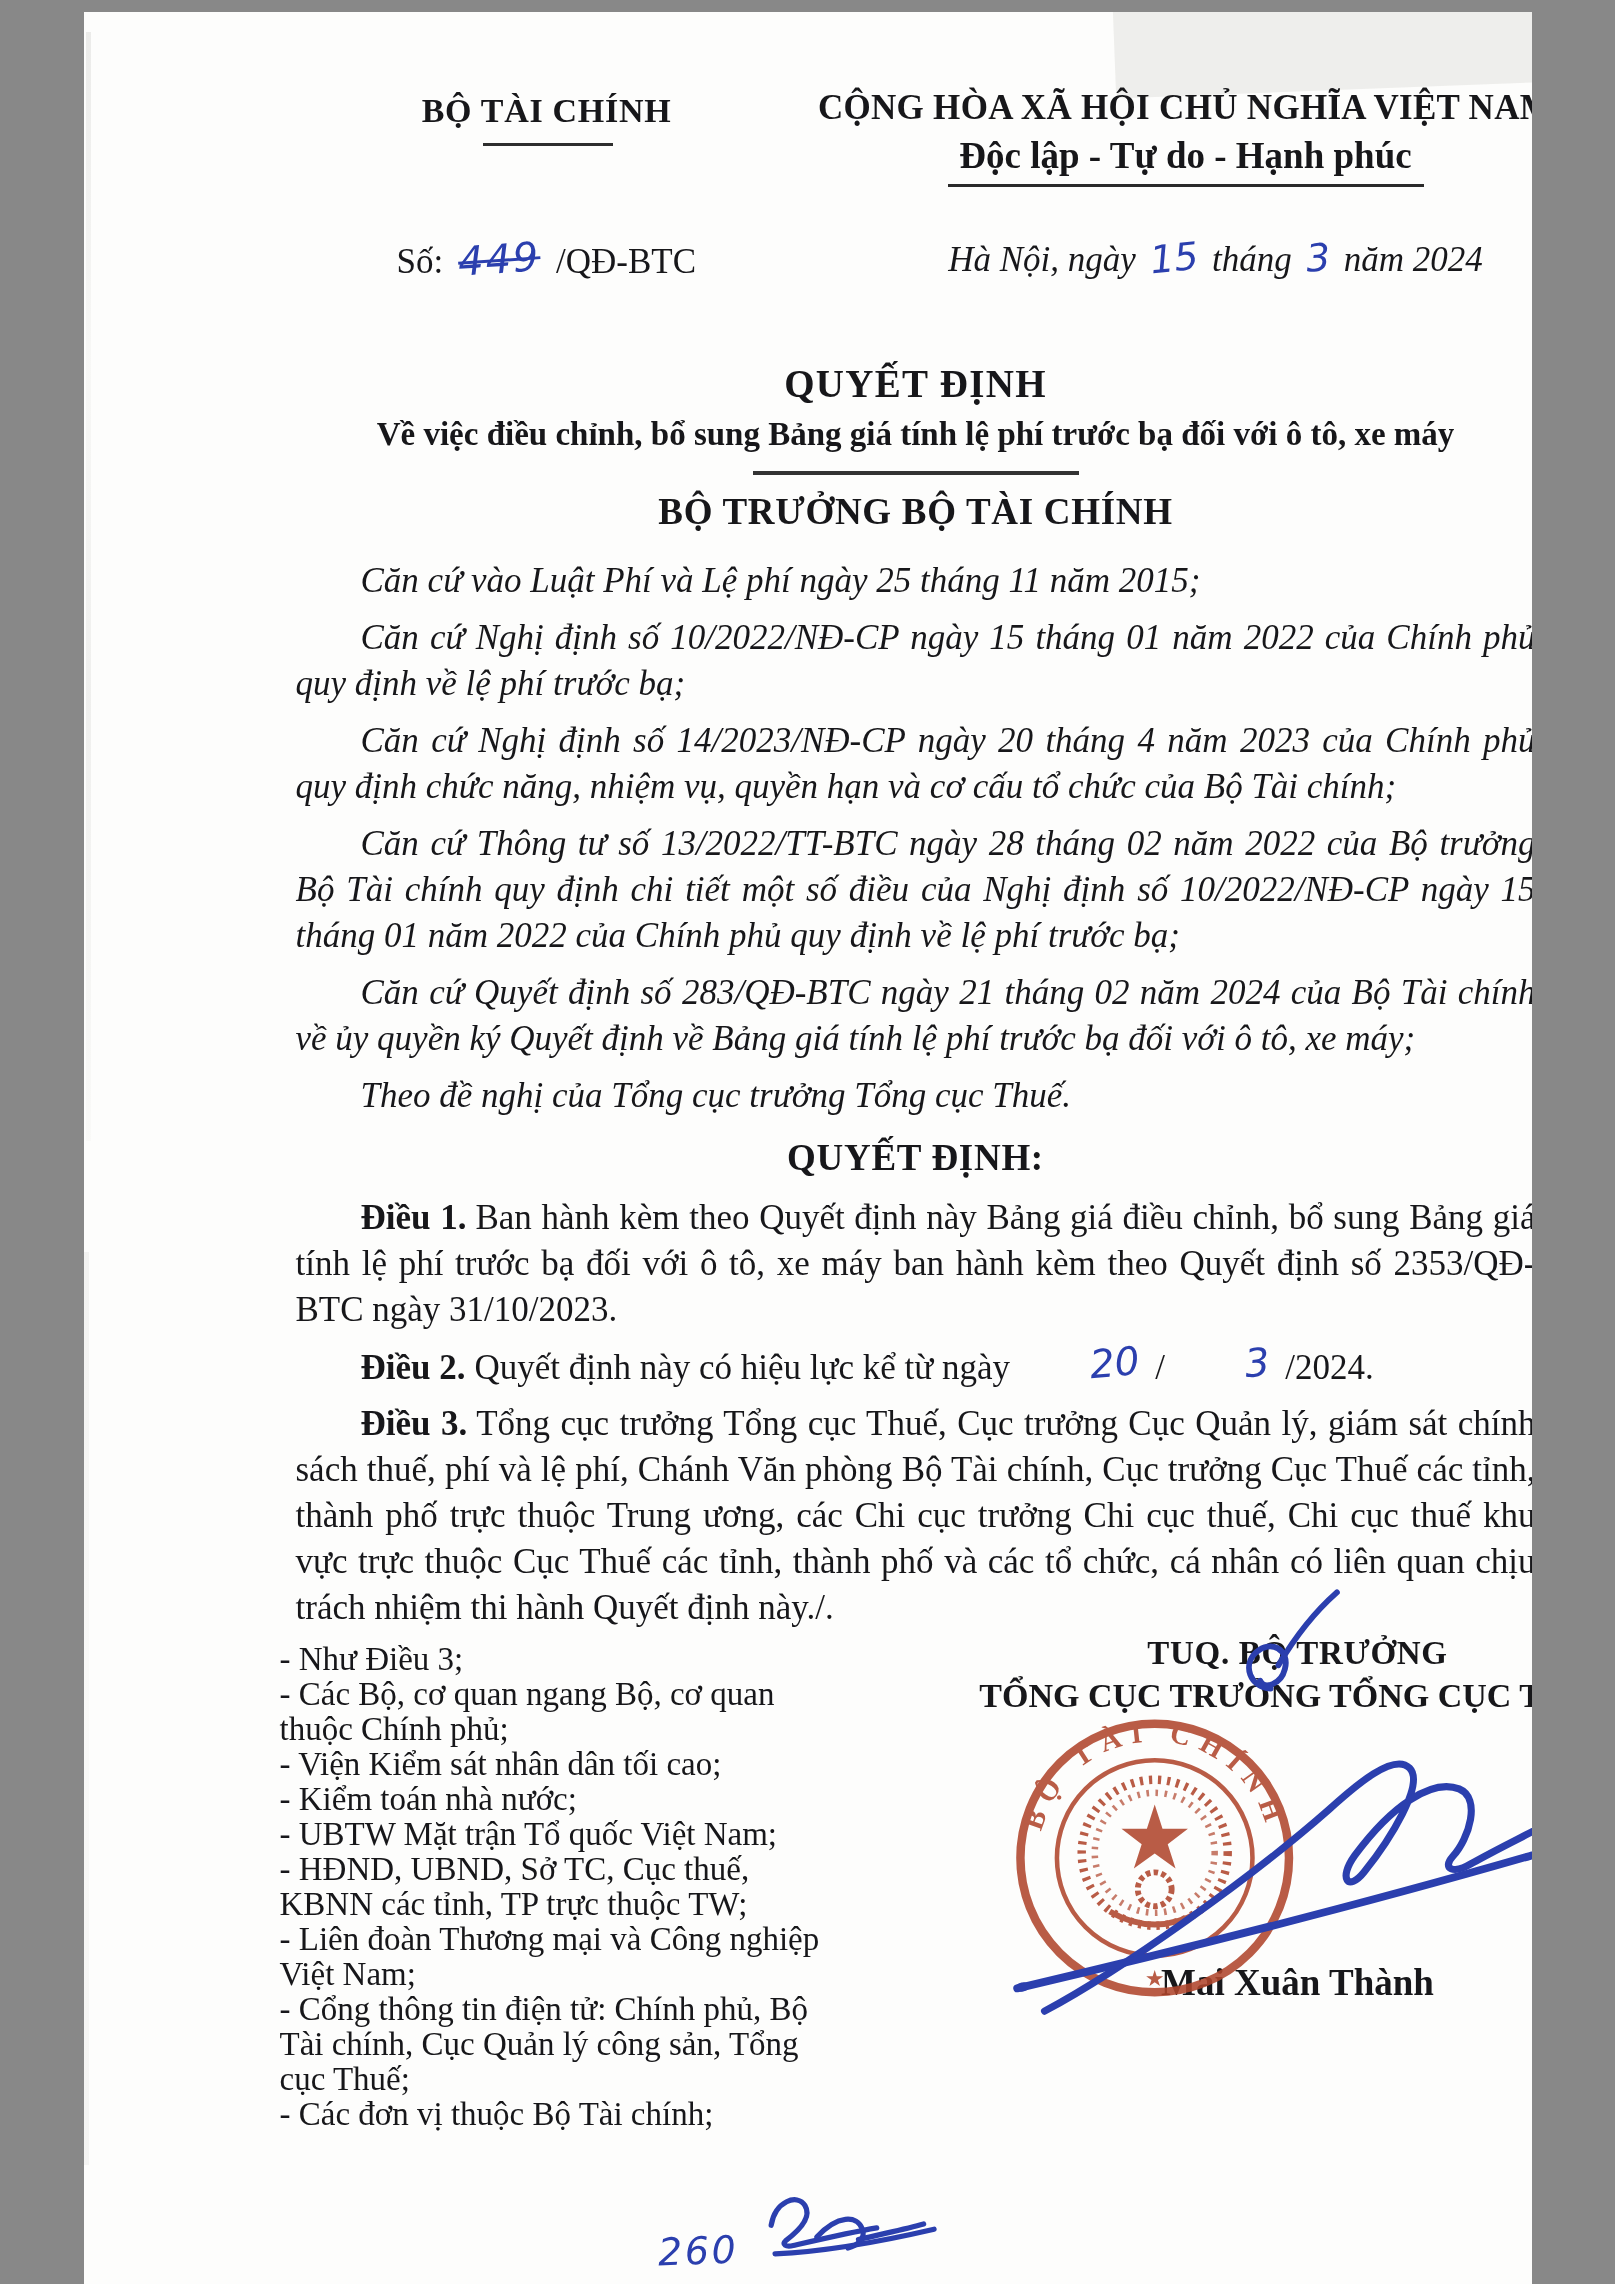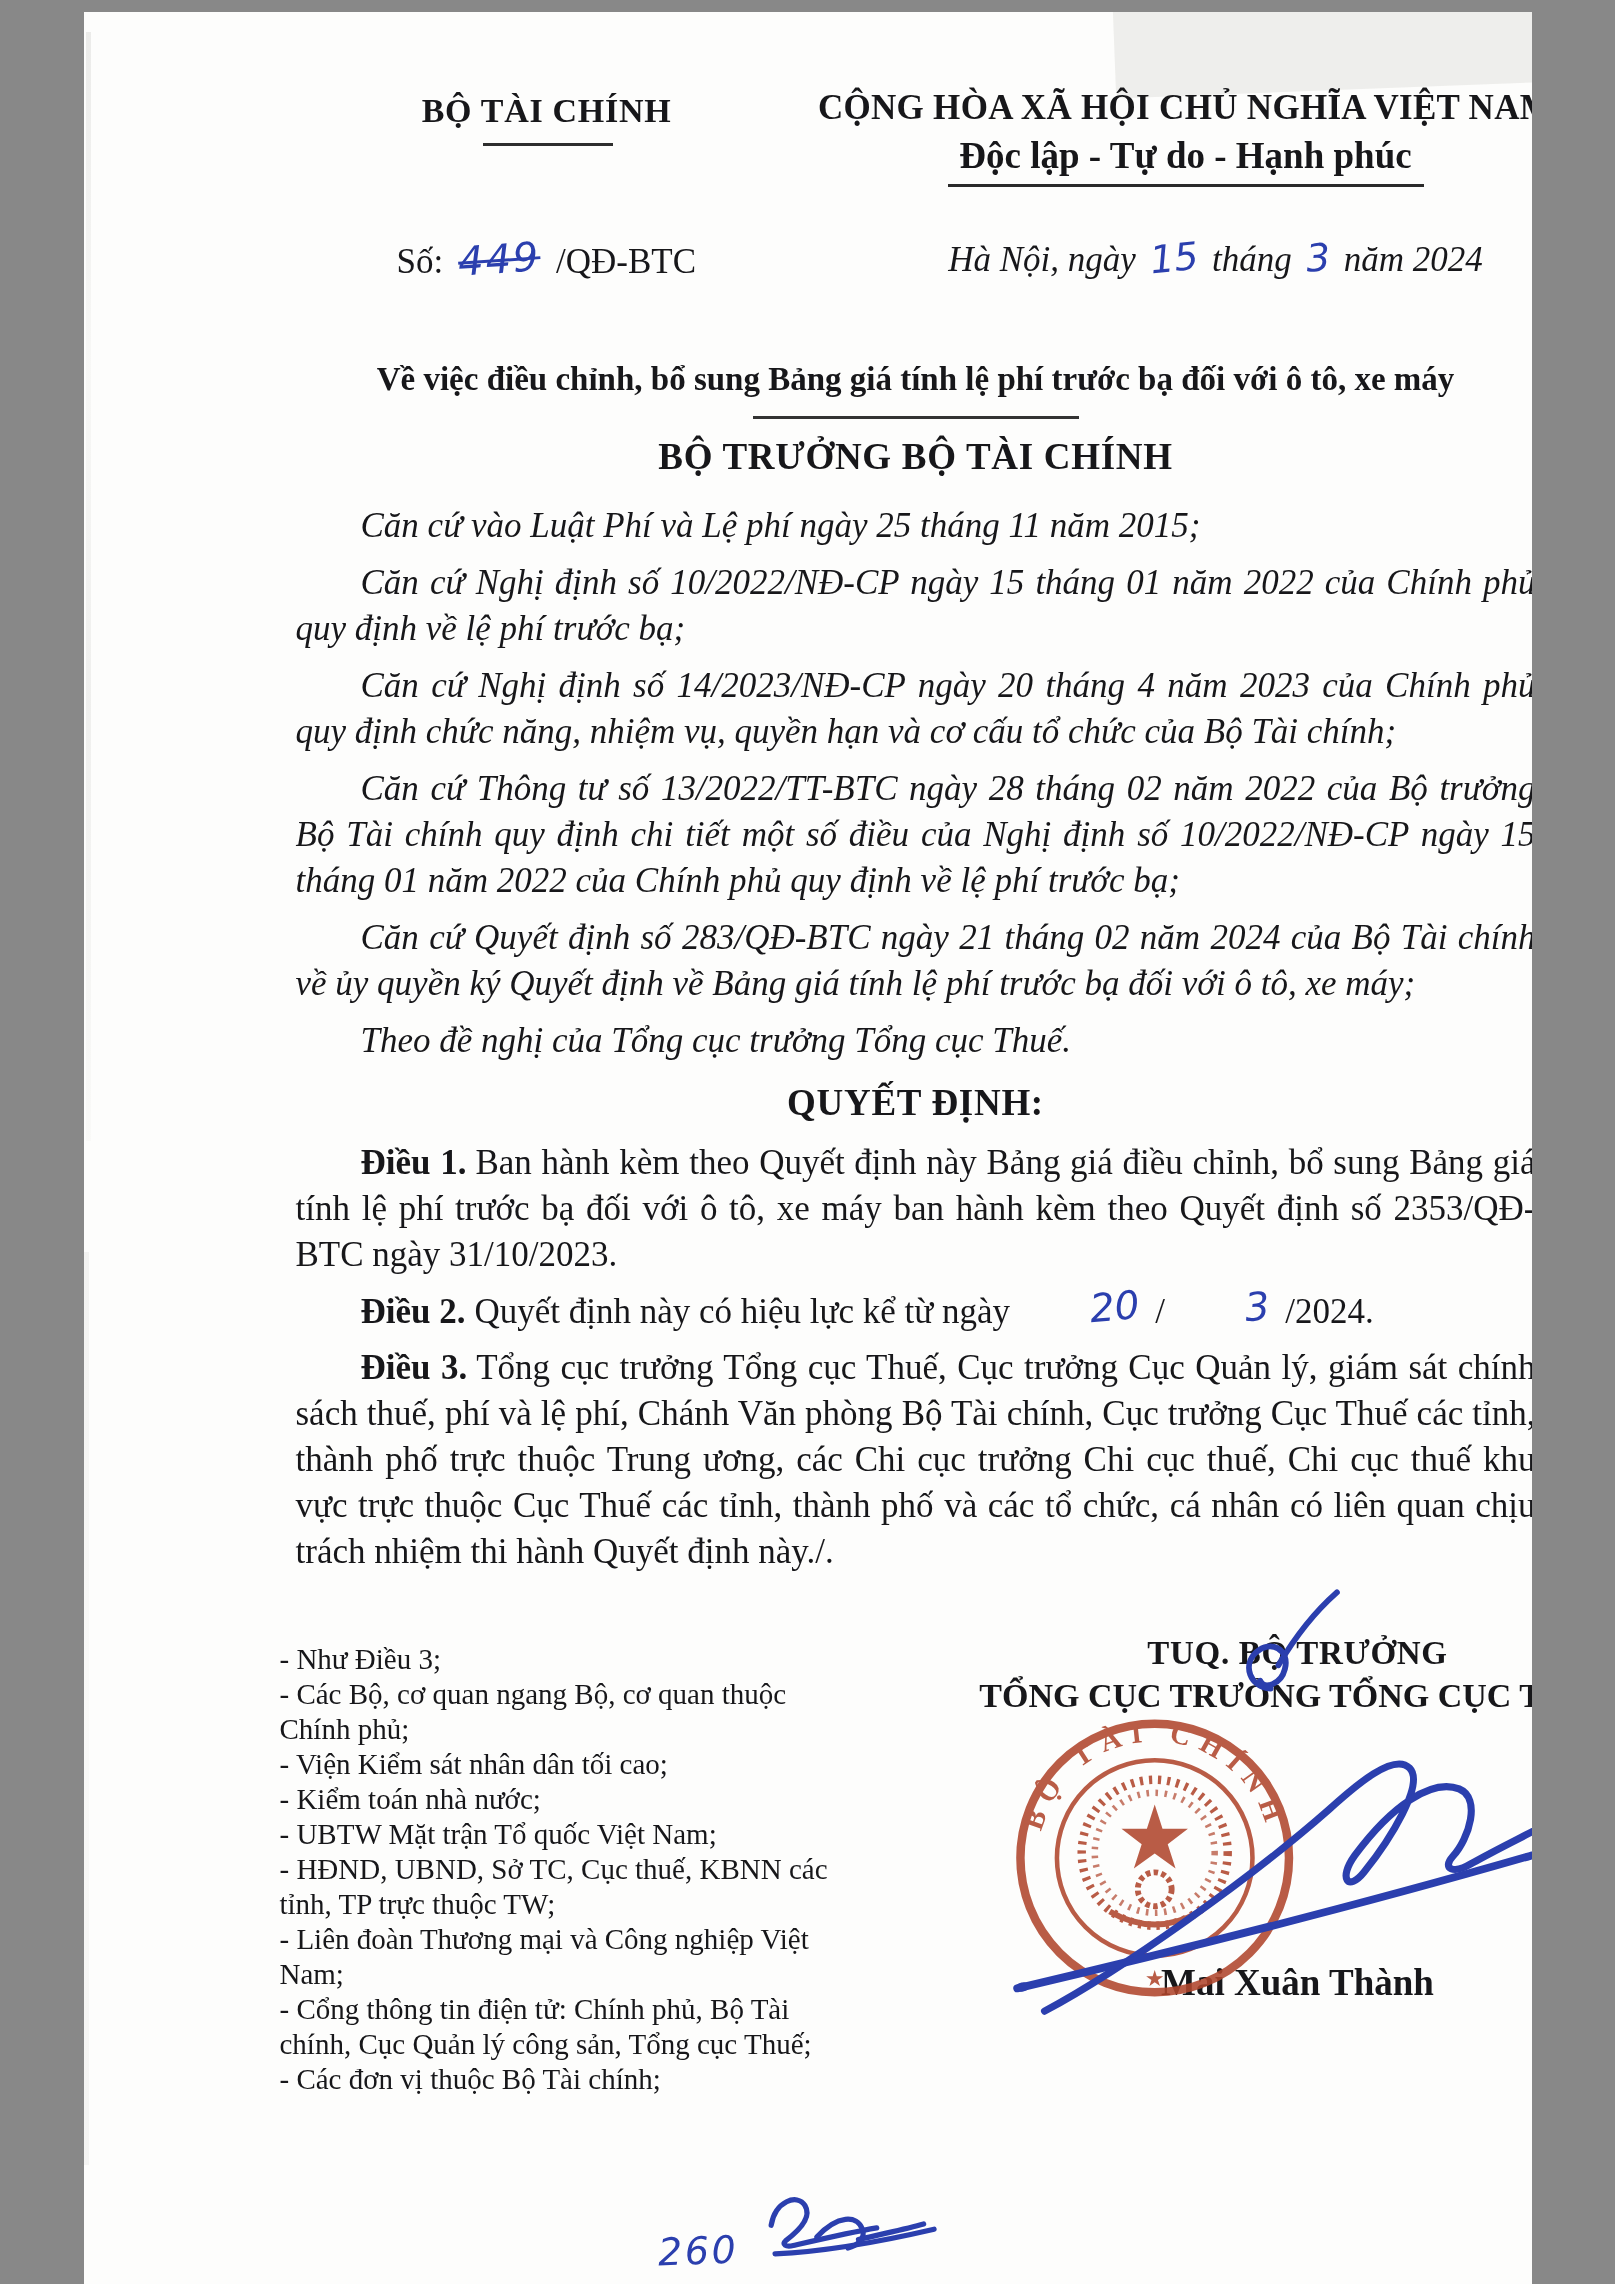--- a/index.html
+++ b/index.html
@@ -52,21 +52,21 @@
     text-indent:65px;text-align:justify;}
   .decide{65px;text-align:center;font-weight:bold;font-size:37px;
     margin:17px 0 15.7px;letter-spacing:0.7px;}
   .article{font-size:35px;line-height:46px;margin:0 0 9.8px;
     text-indent:65px;text-align:justify;}
   .article b{margin-right:9px;}
 
   
   .recipients{position:absolute;left:196px;top:1630px;width:571px;}
   .recip-label{font-weight:bold;font-style:italic;font-size:31px;margin-bottom:5.2px;}
-  .recip-item{font-size:29px;line-height:35px;}
+  .recip-item{font-size:33px;line-height:35px;}
 
   .sig-block{position:absolute;left:842px;top:1623px;width:744px;text-align:center;}
   .sig-line1{font-weight:bold;font-size:33px;letter-spacing:0.7px;}
   .sig-line2{font-weight:bold;font-size:34px;margin-top:5.2px;white-space:nowrap;}
   .sig-name{position:absolute;left:0;top:326px;width:744px;text-align:center;
     font-weight:bold;font-size:37px;}
 
   .seal-sig-svg{position:absolute;left:887px;top:1670px;pointer-events:none;}
   .check-svg{position:absolute;left:1145px;top:1571px;pointer-events:none;}
   .initials-svg{position:absolute;left:665px;top:2161px;pointer-events:none;}
@@ -101,20 +101,21 @@
       <div class="date-line">
         <span>Hà Nội, ngày</span>
         <span class="hw hw-day">15</span>
         <span>tháng</span>
         <span class="hw hw-mon">3</span>
         <span>năm 2024</span>
       </div>
     </div>
 
     <div class="title-block">
+      <div class="t-kind">QUYẾT ĐỊNH</div>
       <div class="t-subject">Về việc điều chỉnh, bổ sung Bảng giá tính lệ phí trước bạ đối với ô tô, xe máy</div>
       <div class="t-rule"></div>
       <div class="t-auth">BỘ TRƯỞNG BỘ TÀI CHÍNH</div>
     </div>
 
     <div class="preamble">
       <p>Căn cứ vào Luật Phí và Lệ phí ngày 25 tháng 11 năm 2015;</p>
       <p>Căn cứ Nghị định số 10/2022/NĐ-CP ngày 15 tháng 01 năm 2022 của Chính phủ quy định về lệ phí trước bạ;</p>
       <p>Căn cứ Nghị định số 14/2023/NĐ-CP ngày 20 tháng 4 năm 2023 của Chính phủ quy định chức năng, nhiệm vụ, quyền hạn và cơ cấu tổ chức của Bộ Tài chính;</p>
       <p>Căn cứ Thông tư số 13/2022/TT-BTC ngày 28 tháng 02 năm 2022 của Bộ trưởng Bộ Tài chính quy định chi tiết một số điều của Nghị định số 10/2022/NĐ-CP ngày 15 tháng 01 năm 2022 của Chính phủ quy định về lệ phí trước bạ;</p>

